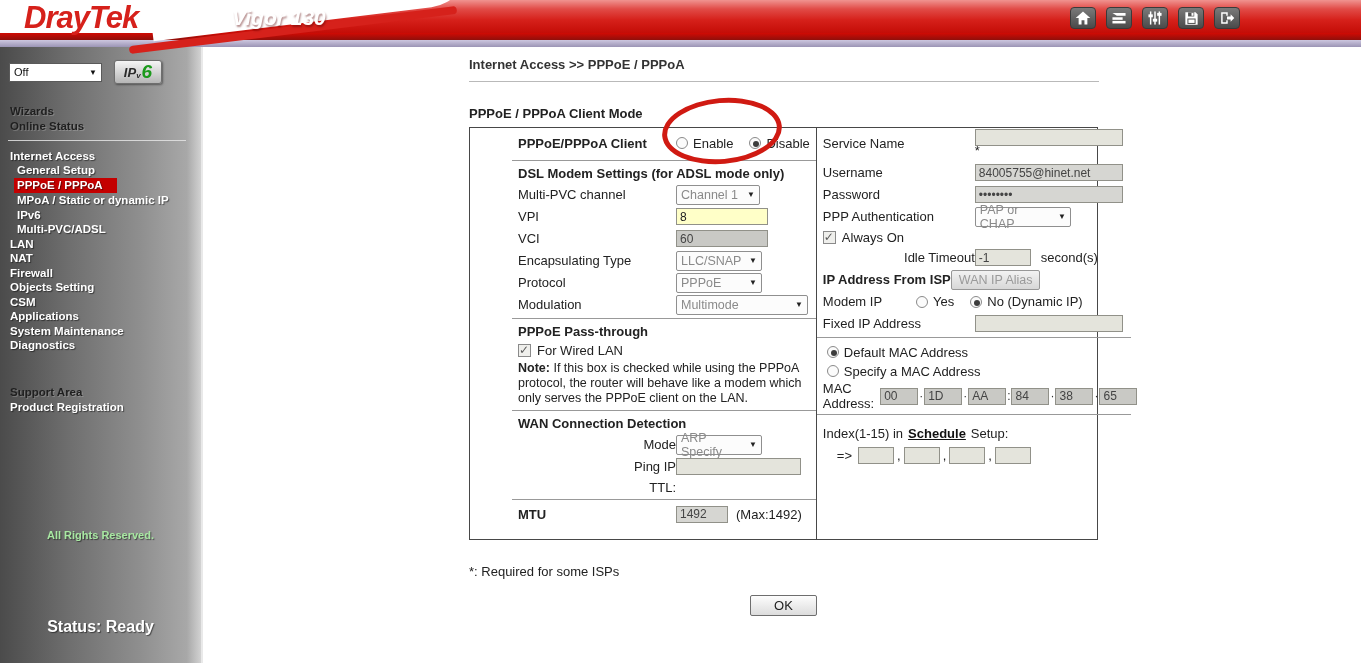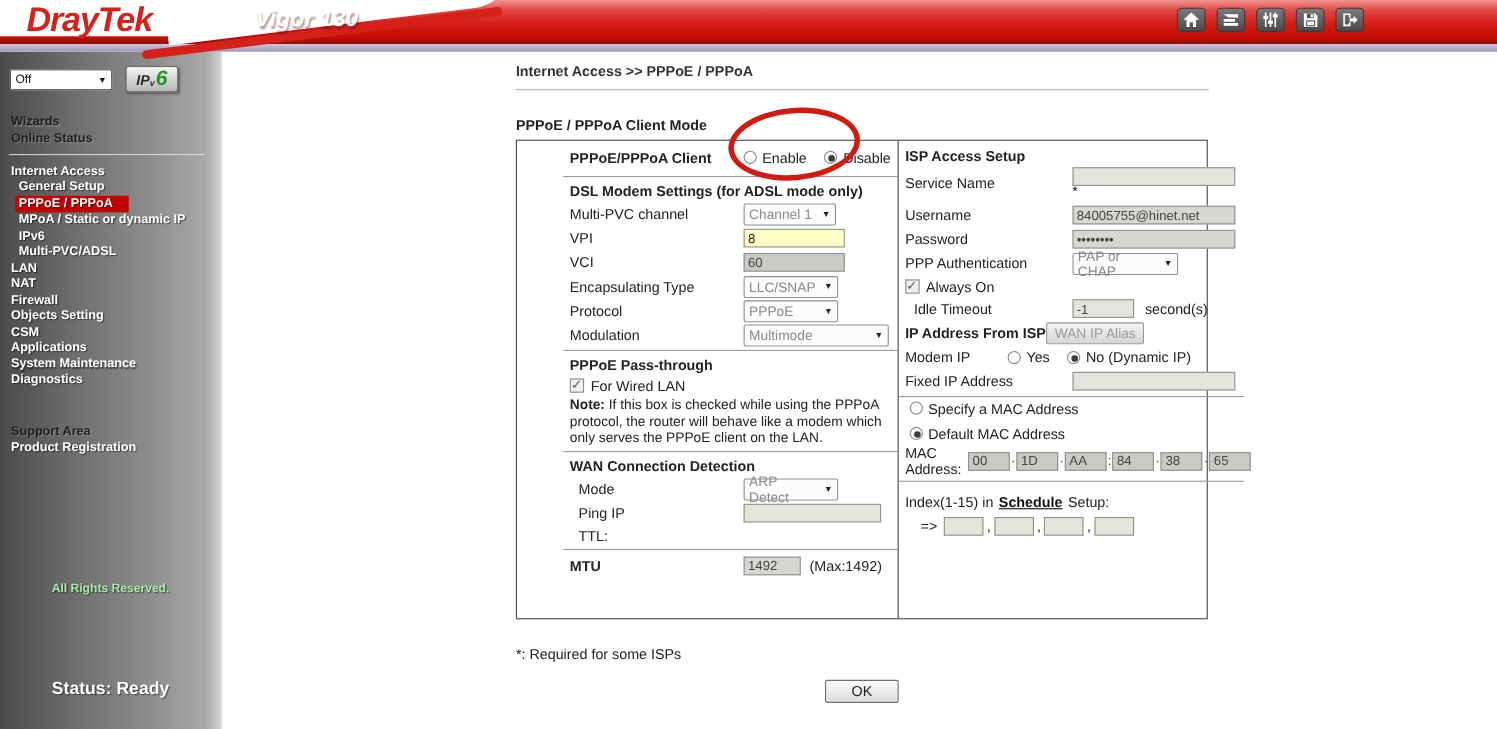--- a/index.html
+++ b/index.html
@@ -63,21 +63,21 @@
 
   .panel { margin-top:6px; border:1px solid #474747; display:flex; width:629px; background:#fff;padding-left:42px; }
   .colL { width:314px; padding:0 6px; }
   .colR { width:315px; border-left:1px solid #474747; padding:0 6px; }
   .sep { border-top:1px solid #999; margin:3px -6px 0 -6px; }
 
   .frow { display:flex; align-items:center; min-height:21px; margin:1px 0; font-size:13px; color:#222; }
   .frow .lab { flex:0 0 158px; }
   .colR .frow .lab { flex:0 0 152px; }
   .bold { font-weight:bold; }
-  .ind { padding-left:8px; }
+  .ind { padding-left:8px;text-align:right; }
   .htitle { font-size:13px; font-weight:bold; color:#222; margin:5px 0 3px; }
 
   .tinput { height:17px; border:1px solid #919189; background:#d6d6d2; color:#444;
     font-family:"Liberation Sans",sans-serif; font-size:12px; padding:0 3px; }
   .tinput.yellow { background:#ffffc8; color:#222; }
   .tinput.vgray { background:#c9c9c5; }
   .tinput.empty { background:#e4e4dc; }
   .w146 { width:148px; } .w90 { width:92px; } .w52 { width:52px; } .w56 { width:56px; }
   .w24 { width:38px; } .w36 { width:36px; }
 
@@ -268,42 +268,41 @@
           <span class="chk checked"></span>
           <span>For Wired LAN</span>
         </div>
         <p class="note"><b>Note:</b><span> If this box is checked while using the PPPoA protocol, the router will behave like a modem which only serves the PPPoE client on the LAN.</span></p>
         <div class="sep"></div>
 
         <div class="htitle">WAN Connection Detection</div>
         <div class="frow">
           <span class="lab ind">Mode</span>
           <span class="sel sw86">
-              <span>ARP Detect</span>
+              <span>ARP Specify</span>
               <span class="arr">▼</span>
             </span>
         </div>
         <div class="frow">
           <span class="lab ind">Ping IP</span>
           <input class="tinput empty" style="width: 125px;" value="">
         </div>
         <div class="frow" style="min-height:18px;">
           <span class="lab ind">TTL:</span>
         </div>
         <div class="sep"></div>
 
         <div class="frow" style="min-height:26px;">
           <span class="lab bold">MTU</span>
           <input class="tinput w52" value="1492" style="">
           <span style="margin-left:8px">(Max:1492)</span>
         </div>
       </div>
 
       <div class="colR">
-        <div class="htitle" style="margin-top:6px">ISP Access Setup</div>
         <div class="frow" style="align-items:flex-start; min-height:32px;">
           <span class="lab" style="padding-top:7px">Service Name</span>
           <span class="stack">
             <input class="tinput empty w146" value="" style="">
             <span class="star-under">*</span>
           </span>
         </div>
         <div class="frow">
           <span class="lab">Username</span>
           <input class="tinput w146" value="84005755@hinet.net" style="">
@@ -338,27 +337,27 @@
           <span>Yes</span>
           <span class="radio rgap on"></span>
           <span>No (Dynamic IP)</span>
         </div>
         <div class="frow">
           <span class="lab">Fixed IP Address</span>
           <input class="tinput empty w146" value="" style="">
         </div>
         <div class="sep"></div>
 
+        <div class="frow" style="min-height:18px; margin-top:5px;">
+          <span class="radio on" style="margin-left:4px"></span>
+          <span>Default MAC Address</span>
+        </div>
         <div class="frow" style="min-height:18px;">
           <span class="radio" style="margin-left:4px"></span>
           <span>Specify a MAC Address</span>
-        </div>
-        <div class="frow" style="min-height:18px; margin-top:5px;">
-          <span class="radio on" style="margin-left:4px"></span>
-          <span>Default MAC Address</span>
         </div>
         <div class="frow" style="min-height:22px;">
           <span>MAC Address:</span>
           <input class="tinput vgray w24" style="margin-left: 6px;" value="00">
           <span class="mac-sep">·</span>
           <input class="tinput vgray w24" value="1D" style="">
           <span class="mac-sep">·</span>
           <input class="tinput vgray w24" value="AA" style="">
           <span class="mac-sep">:</span>
           <input class="tinput vgray w24" value="84" style="">

